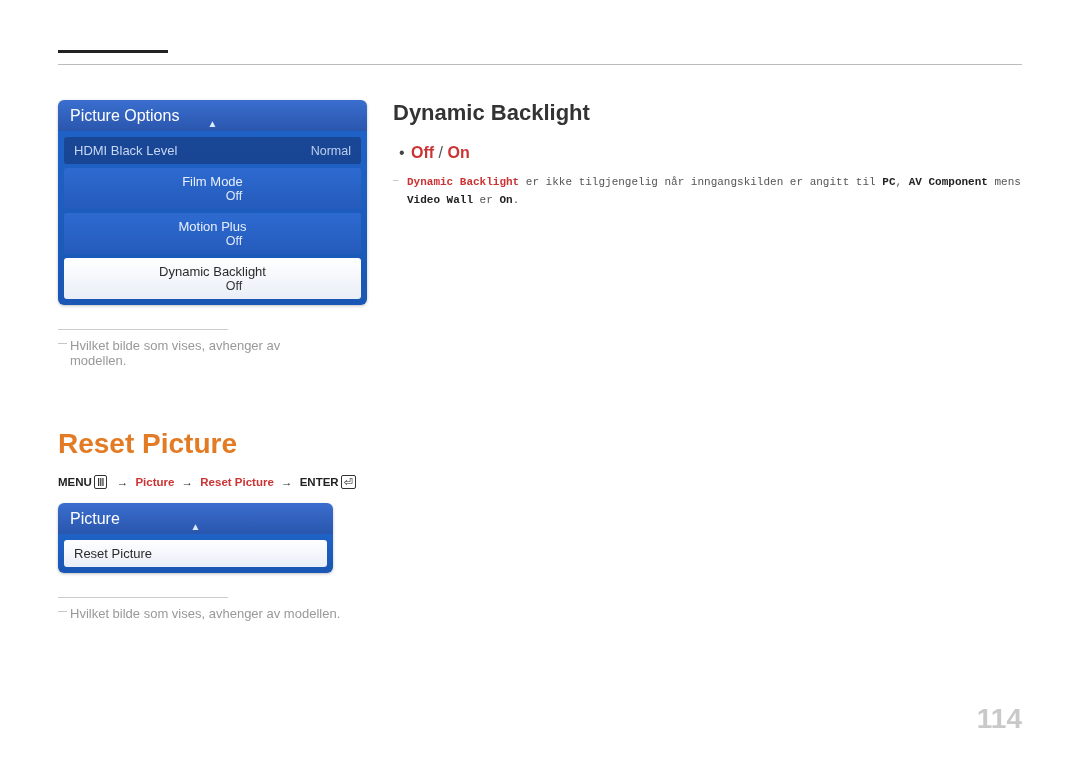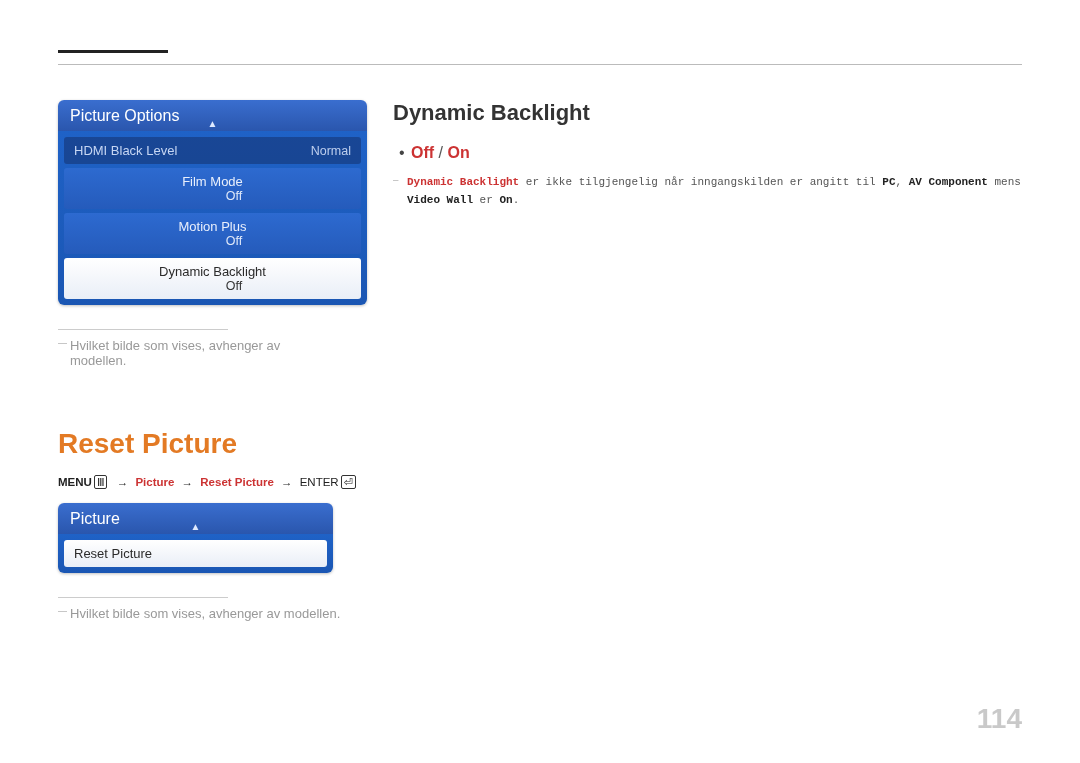--- a/index.html
+++ b/index.html
@@ -96,21 +96,21 @@
   .warn-line .hl-bold { color:#222; font-weight:700; }
 
   
   .reset-heading { font-size: 28px; color:#e37a24; font-weight:700; margin-top:60px;}
 
   .path-line { font-size:11.5px; margin-top:16px; color:#222; }
   .path-line .menu-label { font-weight:700; }
   .path-line .glyph { font-size:11px; border:1px solid #333; padding:0 2px; border-radius:2px; margin:0 2px;}
   .path-line .arrow { margin:0 4px;}
   .path-line .p-red { color:#c33; font-weight:700;}
-  .path-line .p-bold{ font-weight:400;}
+  .path-line .p-bold{ font-weight:700;}
 
   .osd.small { margin-top:14px; }
 
   .page-number {
     position:absolute; right:58px; bottom:28px;
     font-size:28px; color:#c9c9c9; font-weight:700;
   }
 
   .second-row { display:flex; gap:39px; align-items:flex-start; margin-top: 0; }
 </style>

